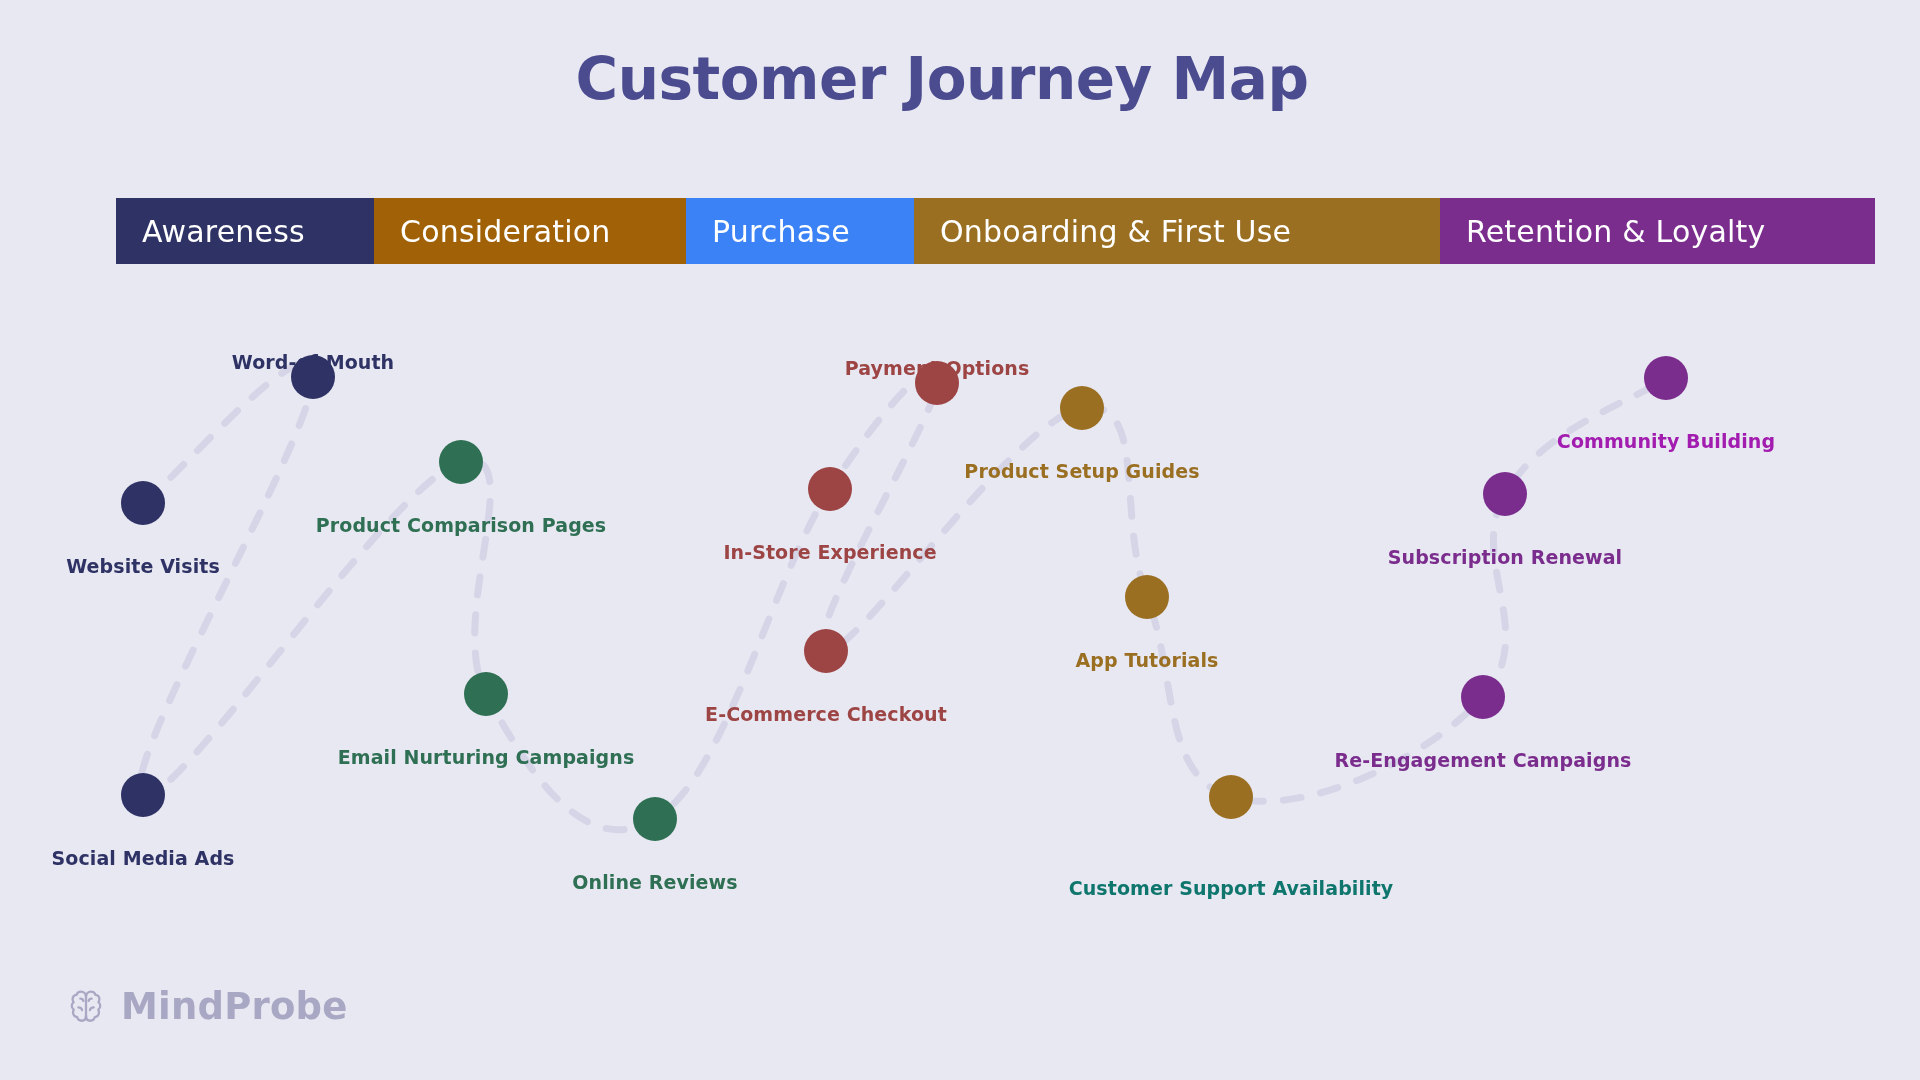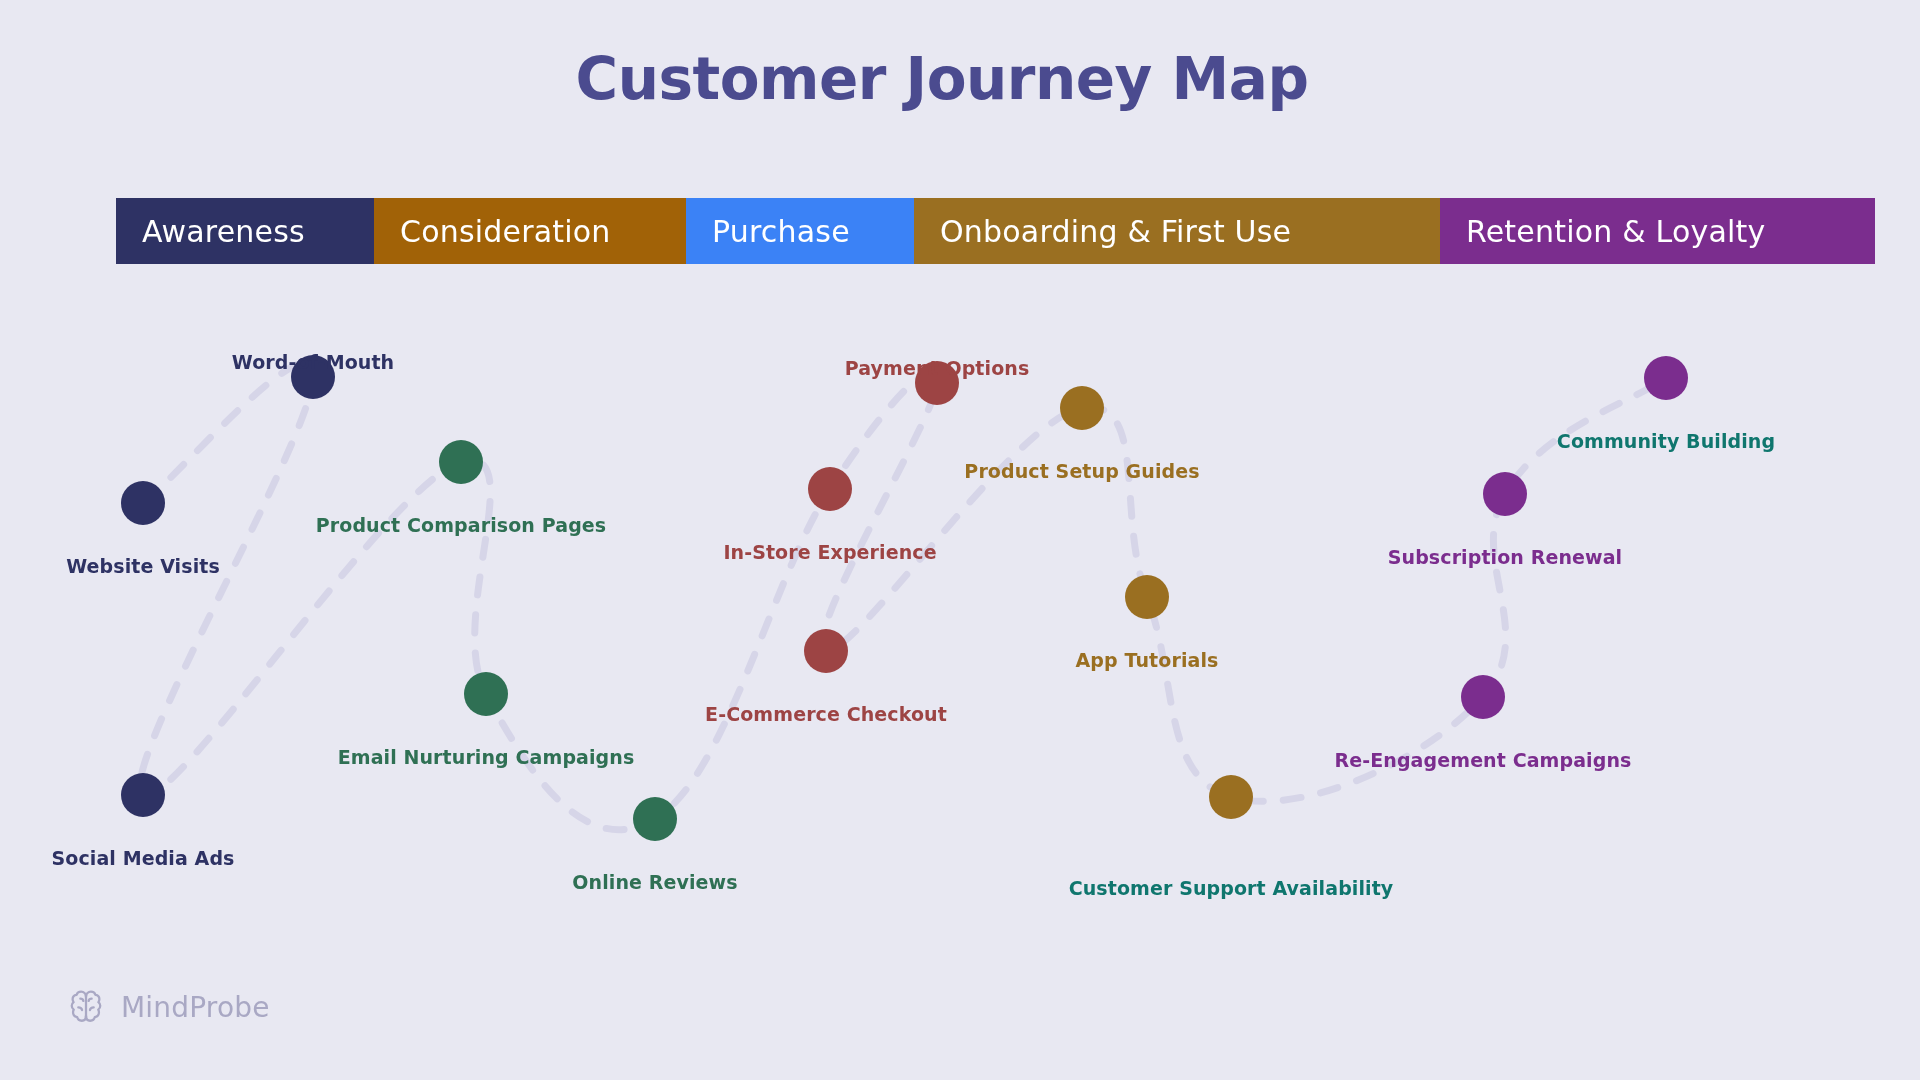--- a/index.html
+++ b/index.html
@@ -86,22 +86,22 @@
   
   #footer-logo {
     position: absolute;
     left: 65px;
     bottom: 52px;
     display: flex;
     align-items: center;
     gap: 14px;
   }
   #brand-name {
-    font-size: 28px;
-    font-weight: 400;
+    font-size: 37px;
+    font-weight: 700;
     color: #a9a8c4;
     letter-spacing: 0.2px;
   }
   #brain-icon { display: block; }
 </style>
 </head>
 <body>
 
 <div id="canvas">
 
@@ -151,21 +151,21 @@
       <div class="node-label" style="left: 1082px; top: 460px; color: rgb(154, 111, 33);">Product Setup Guides</div>
       <div class="node" style="width: 44px; height: 44px; left: 1147px; top: 597px; background: rgb(154, 111, 33); pointer-events: auto;"></div>
       <div class="node-label" style="left: 1147px; top: 649px; color: rgb(154, 111, 33);">App Tutorials</div>
       <div class="node" style="width: 44px; height: 44px; left: 1231px; top: 797px; background: rgb(154, 111, 33); pointer-events: auto;"></div>
       <div class="node-label" style="left: 1231px; top: 849px; color: #0f766e; margin-top: 28px;">Customer Support Availability</div>
       <div class="node" style="width: 44px; height: 44px; left: 1483px; top: 697px; background: rgb(123, 45, 142); pointer-events: auto;"></div>
       <div class="node-label" style="left: 1483px; top: 749px; color: rgb(123, 45, 142);">Re-Engagement Campaigns</div>
       <div class="node" style="width: 44px; height: 44px; left: 1505px; top: 494px; background: rgb(123, 45, 142); pointer-events: auto;"></div>
       <div class="node-label" style="left: 1505px; top: 546px; color: rgb(123, 45, 142);">Subscription Renewal</div>
       <div class="node" style="width: 44px; height: 44px; left: 1666px; top: 378px; background: rgb(123, 45, 142); pointer-events: auto;"></div>
-      <div class="node-label" style="left: 1666px; top: 430px; color: #0f766e;">Community Building</div>
+      <div class="node-label" style="left: 1666px; top: 430px; color: #a21caf;">Community Building</div>
     </div>
 
   <div id="footer-logo">
     <span>
       <svg id="brain-icon" width="42" height="42" viewBox="0 0 48 48" fill="none" stroke="#a9a8c4" stroke-width="2.6" stroke-linecap="round" stroke-linejoin="round">
         <path d="M24 10.5v27"></path>
         <path d="M24 12c0-3.3-2.6-5.5-5.6-5.5-2.6 0-4.6 1.6-5.2 3.7-2.6.3-4.5 2.4-4.5 5 0 1.2.4 2.3 1.1 3.2-1.3 1-2.1 2.5-2.1 4.2 0 1.8.9 3.4 2.3 4.4-.5.9-.8 1.9-.8 3 0 2.8 2 5.1 4.7 5.5.5 2.4 2.7 4.2 5.3 4.2 3.1 0 4.8-2.2 4.8-5.5"></path>
         <path d="M24 12c0-3.3 2.6-5.5 5.6-5.5 2.6 0 4.6 1.6 5.2 3.7 2.6.3 4.5 2.4 4.5 5 0 1.2-.4 2.3-1.1 3.2 1.3 1 2.1 2.5 2.1 4.2 0 1.8-.9 3.4-2.3 4.4.5.9.8 1.9.8 3 0 2.8-2 5.1-4.7 5.5-.5 2.4-2.7 4.2-5.3 4.2-3.1 0-4.8-2.2-4.8-5.5"></path>
         <path d="M17.5 14.5c1.8 0 3.2 1.1 3.5 2.6M30.5 14.5c-1.8 0-3.2 1.1-3.5 2.6"></path>
         <path d="M15.2 24.5c2.2 0 4 1.3 4.3 3M32.8 24.5c-2.2 0-4 1.3-4.3 3"></path>

